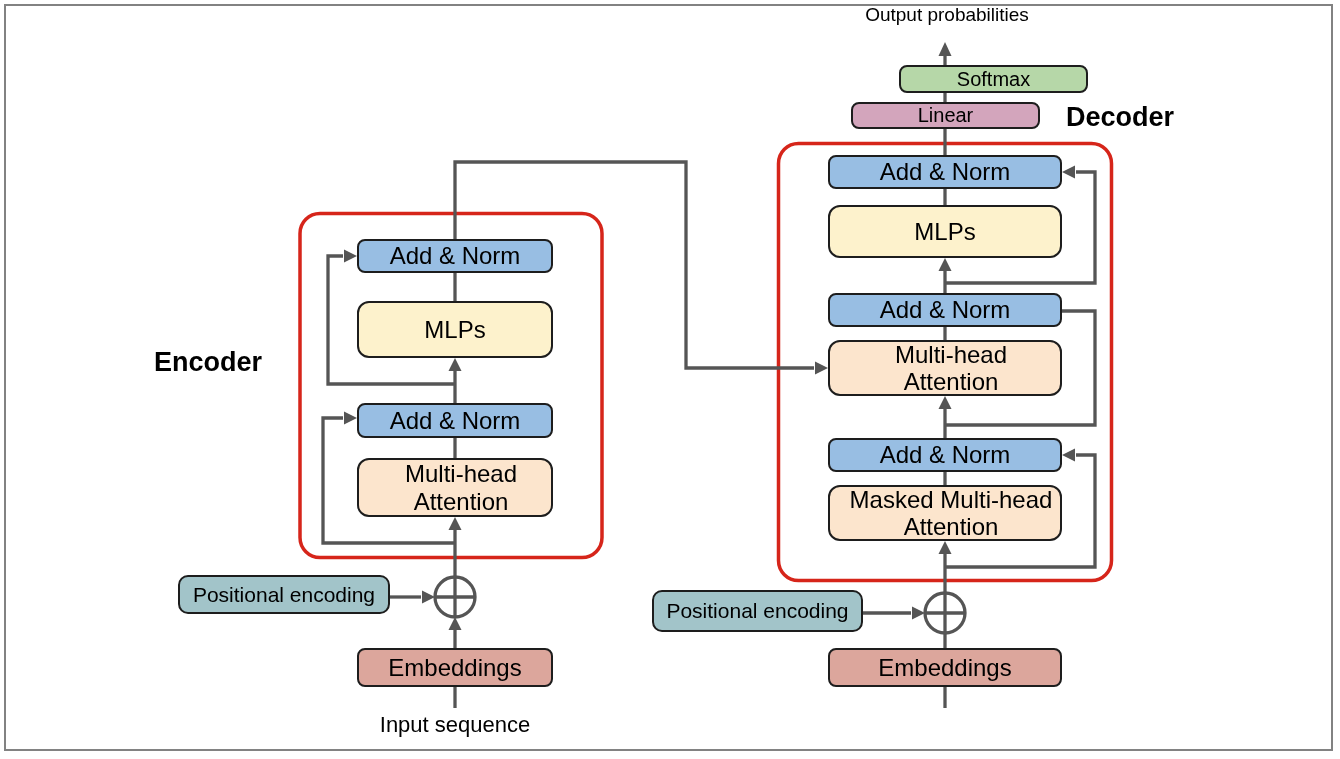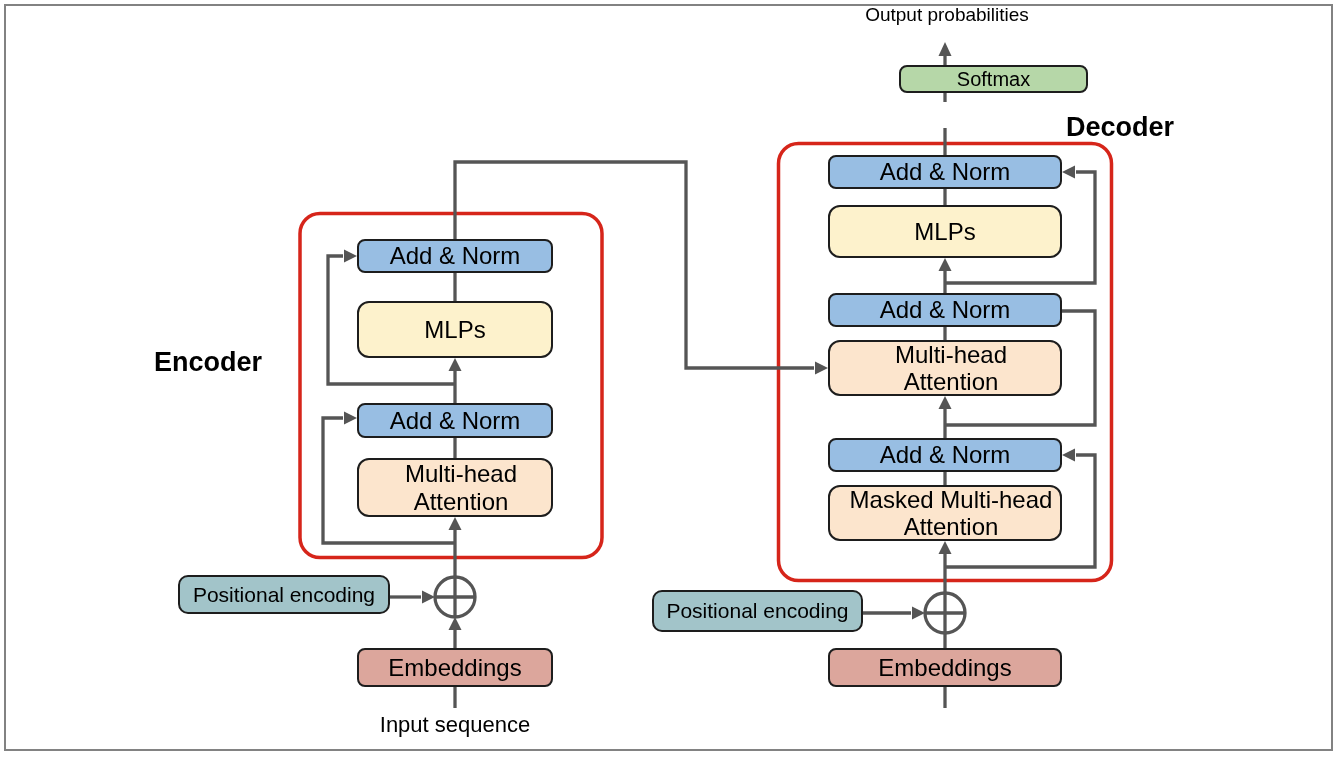--- a/index.html
+++ b/index.html
@@ -132,22 +132,23 @@
     <g>
       <circle cx="945" cy="613" r="20"></circle>
       <path d="M925,613 H965"></path>
       <path d="M945,593 V633"></path>
     </g>
   </svg>
 
   <div class="top-label" style="left:827px;top:4px;">Output probabilities</div>
 
   <div class="box green hdr" style="left:851px;top:65px;width:189px;height:28px;margin-left:48px;">Softmax</div>
+  <div class="box pink hdr" style="left:851px;top:102px;width:189px;height:27px;">Linear</div>
 
-  <div class="side-title" style="left:1066px;top:112px;">Decoder</div>
+  <div class="side-title" style="left:1066px;top:102px;">Decoder</div>
   <div class="side-title" style="left:154px;top:347px;">Encoder</div>
 
   <div class="box blue" style="left:357px;top:239px;width:196px;height:34px;">Add &amp; Norm</div>
   <div class="box yellow r12" style="left:357px;top:301px;width:196px;height:57px;">MLPs</div>
   <div class="box blue" style="left:357px;top:403px;width:196px;height:35px;">Add &amp; Norm</div>
   <div class="box peach r12" style="left:357px;top:458px;width:196px;height:59px;">Multi-head
 Attention</div>
   <div class="box teal pos" style="left:178px;top:575px;width:212px;height:39px;">Positional encoding</div>
   <div class="box salmon" style="left:357px;top:648px;width:196px;height:39px;">Embeddings</div>
   <div class="flow-label" style="left:345px;top:712px;">Input sequence</div>

